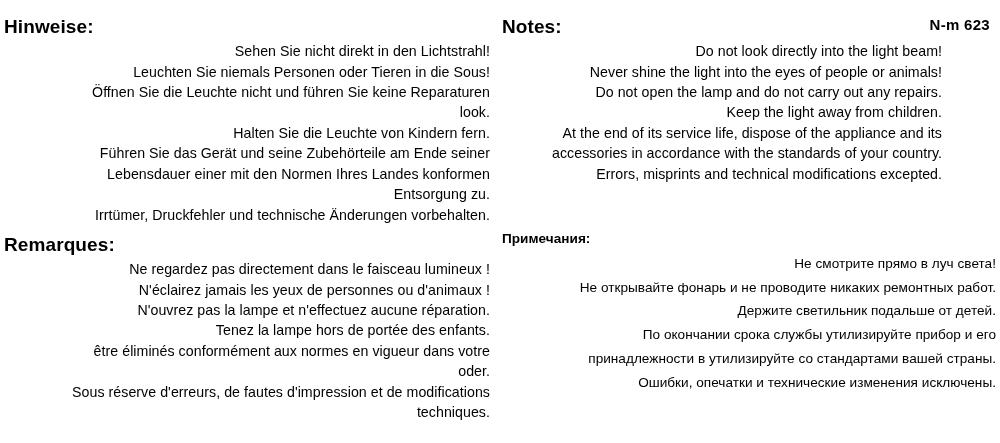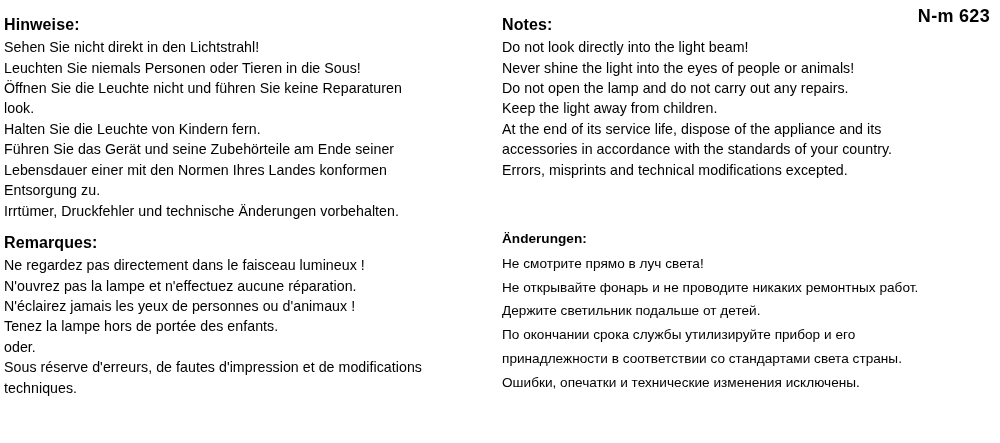--- a/index.html
+++ b/index.html
@@ -19,51 +19,52 @@
     position: relative;
     width: 1000px;
     height: 443px;
   }
   .block {
     position: absolute;
     box-sizing: border-box;
   }
   .heading {
     font-weight: bold;
-    font-size: 16px;
+    font-size: 19px;
     margin: 0 0 3px 0;
     line-height: 1.32;
     letter-spacing: 0.1px;
   }
   .lines {
     margin: 0;
     padding: 0;
     list-style: none;
   }
   .lines li {
     font-size: 14.2px;
     line-height: 1.335;
     margin: 0 0 1.5px 0;
     letter-spacing: 0.05px;
+    text-align: right;
   }
   .cyr .heading,
   .cyr .lines li {
     font-size: 13.6px;
     line-height: 1.6;
     letter-spacing: 0.02px;
   }
   .cyr .lines li {
     margin-bottom: 2px;
   }
   .code {
     position: absolute;
     right: 10px;
-    top: 6px;
+    top: 16px;
     font-weight: bold;
-    font-size: 18px;
+    font-size: 15px;
     letter-spacing: 0.3px;
   }
   
   #de-block { top: 14px; left: 4px; width: 486px; }
   #fr-block { top: 232px; left: 4px; width: 486px; }
   #en-block { top: 14px; left: 502px; width: 440px; }
   #ru-block { top: 228px; left: 502px; width: 494px; }
 </style>
 </head>
 <body>
@@ -84,47 +85,48 @@
       <li>Lebensdauer einer mit den Normen Ihres Landes konformen</li>
       <li>Entsorgung zu.</li>
       <li>Irrtümer, Druckfehler und technische Änderungen vorbehalten.</li>
     </ul>
   </div>
 
   <div class="block" id="fr-block">
     <div class="heading">Remarques:</div>
     <ul class="lines">
       <li>Ne regardez pas directement dans le faisceau lumineux !</li>
+      <li>N'éclairez jamais les yeux de personnes ou d'animaux !</li>
       <li>N'ouvrez pas la lampe et n'effectuez aucune réparation.</li>
-      <li>N'éclairez jamais les yeux de personnes ou d'animaux !</li>
       <li>Tenez la lampe hors de portée des enfants.</li>
+      <li>être éliminés conformément aux normes en vigueur dans votre</li>
       <li>oder.</li>
       <li>Sous réserve d'erreurs, de fautes d'impression et de modifications</li>
       <li>techniques.</li>
     </ul>
   </div>
 
   <div class="block" id="en-block">
     <div class="heading">Notes:</div>
     <ul class="lines">
       <li>Do not look directly into the light beam!</li>
       <li>Never shine the light into the eyes of people or animals!</li>
       <li>Do not open the lamp and do not carry out any repairs.</li>
       <li>Keep the light away from children.</li>
       <li>At the end of its service life, dispose of the appliance and its</li>
       <li>accessories in accordance with the standards of your country.</li>
       <li>Errors, misprints and technical modifications excepted.</li>
     </ul>
   </div>
 
   <div class="block cyr" id="ru-block">
-    <div class="heading">Änderungen:</div>
+    <div class="heading">Примечания:</div>
     <ul class="lines">
       <li>Не смотрите прямо в луч света!</li>
       <li>Не открывайте фонарь и не проводите никаких ремонтных работ.</li>
       <li>Держите светильник подальше от детей.</li>
       <li>По окончании срока службы утилизируйте прибор и его</li>
-      <li>принадлежности в соответствии со стандартами света страны.</li>
+      <li>принадлежности в утилизируйте со стандартами вашей страны.</li>
       <li>Ошибки, опечатки и технические изменения исключены.</li>
     </ul>
   </div>
 
 </div>
 
 </body></html>

